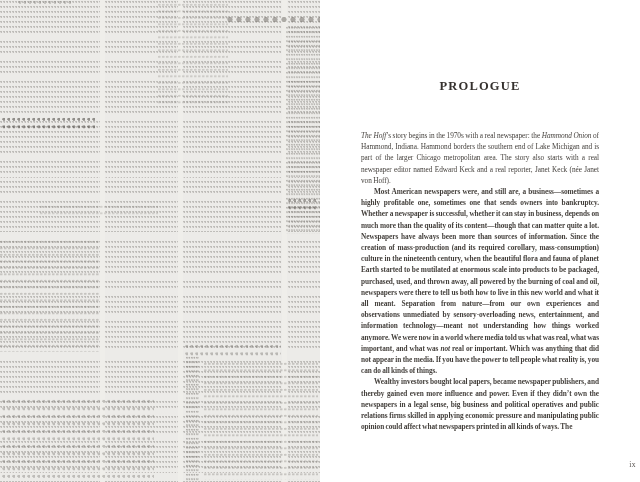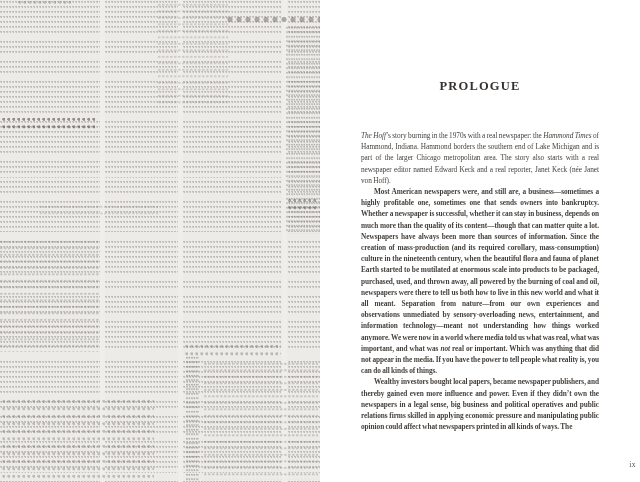--- a/index.html
+++ b/index.html
@@ -92,20 +92,20 @@
     <div class="pa px-med" style="left:0;top:240px;width:100px;height:112px;opacity:.6"></div>
     <div class="pa px-coarse" style="left:185px;top:344px;width:96px;height:12px;opacity:.55"></div>
     <div class="pa px-fine" style="left:186px;top:356px;width:13px;height:126px;opacity:.85"></div>
     <div class="pa px-coarse" style="left:2px;top:399px;width:152px;height:80px;opacity:.5"></div>
     <div class="pa px-med" style="left:204px;top:362px;width:114px;height:118px;opacity:.6"></div>
   </div>
 
   <div class="page">
     <h1 class="title">PROLOGUE</h1>
     <div class="bodytext">
-      <p><em>The Hoff</em><span>’s story burning in the 1970s with a real newspaper: the </span><em>Hammond Times</em><span> of Hammond, Indiana. Hammond borders the southern end of Lake Michigan and is part of the larger Chicago metropolitan area. The story also starts with a real newspaper editor named Edward Keck and a real reporter, Janet Keck (née Janet von Hoff).</span></p>
+      <p><em>The Hoff</em><span>’s story begins in the 1970s with a real newspaper: the </span><em>Hammond Onion</em><span> of Hammond, Indiana. Hammond borders the southern end of Lake Michigan and is part of the larger Chicago metropolitan area. The story also starts with a real newspaper editor named Edward Keck and a real reporter, Janet Keck (née Janet von Hoff).</span></p>
       <p class="indent"><span>Most American newspapers were, and still are, a business—sometimes a highly profitable one, sometimes one that sends owners into bankruptcy. Whether a newspaper is successful, whether it can stay in business, depends on much more than the quality of its content—though that can matter quite a lot. Newspapers have always been more than sources of information. Since the creation of mass-production (and its required corollary, mass-consumption) culture in the nineteenth century, when the beautiful flora and fauna of planet Earth started to be mutilated at enormous scale into products to be packaged, purchased, used, and thrown away, all powered by the burning of coal and oil, newspapers were there to tell us both how to live in this new world and what it all meant. Separation from nature—from our own experiences and observations unmediated by sensory-overloading news, entertainment, and information technology—meant not understanding how things worked anymore. We were now in a world where media told us what was real, what was important, and what was </span><em>not</em><span> real or important. Which was anything that did not appear in the media. If you have the power to tell people what reality is, you can do all kinds of things.</span></p>
       <p class="indent"><span>Wealthy investors bought local papers, became newspaper publishers, and thereby gained even more influence and power. Even if they didn’t own the newspapers in a legal sense, big business and political operatives and public relations firms skilled in applying economic pressure and manipulating public opinion could affect what newspapers printed in all kinds of ways. The</span></p>
     </div>
     <div class="folio">ix</div>
   </div>
 
 </div>
 
 </body></html>

